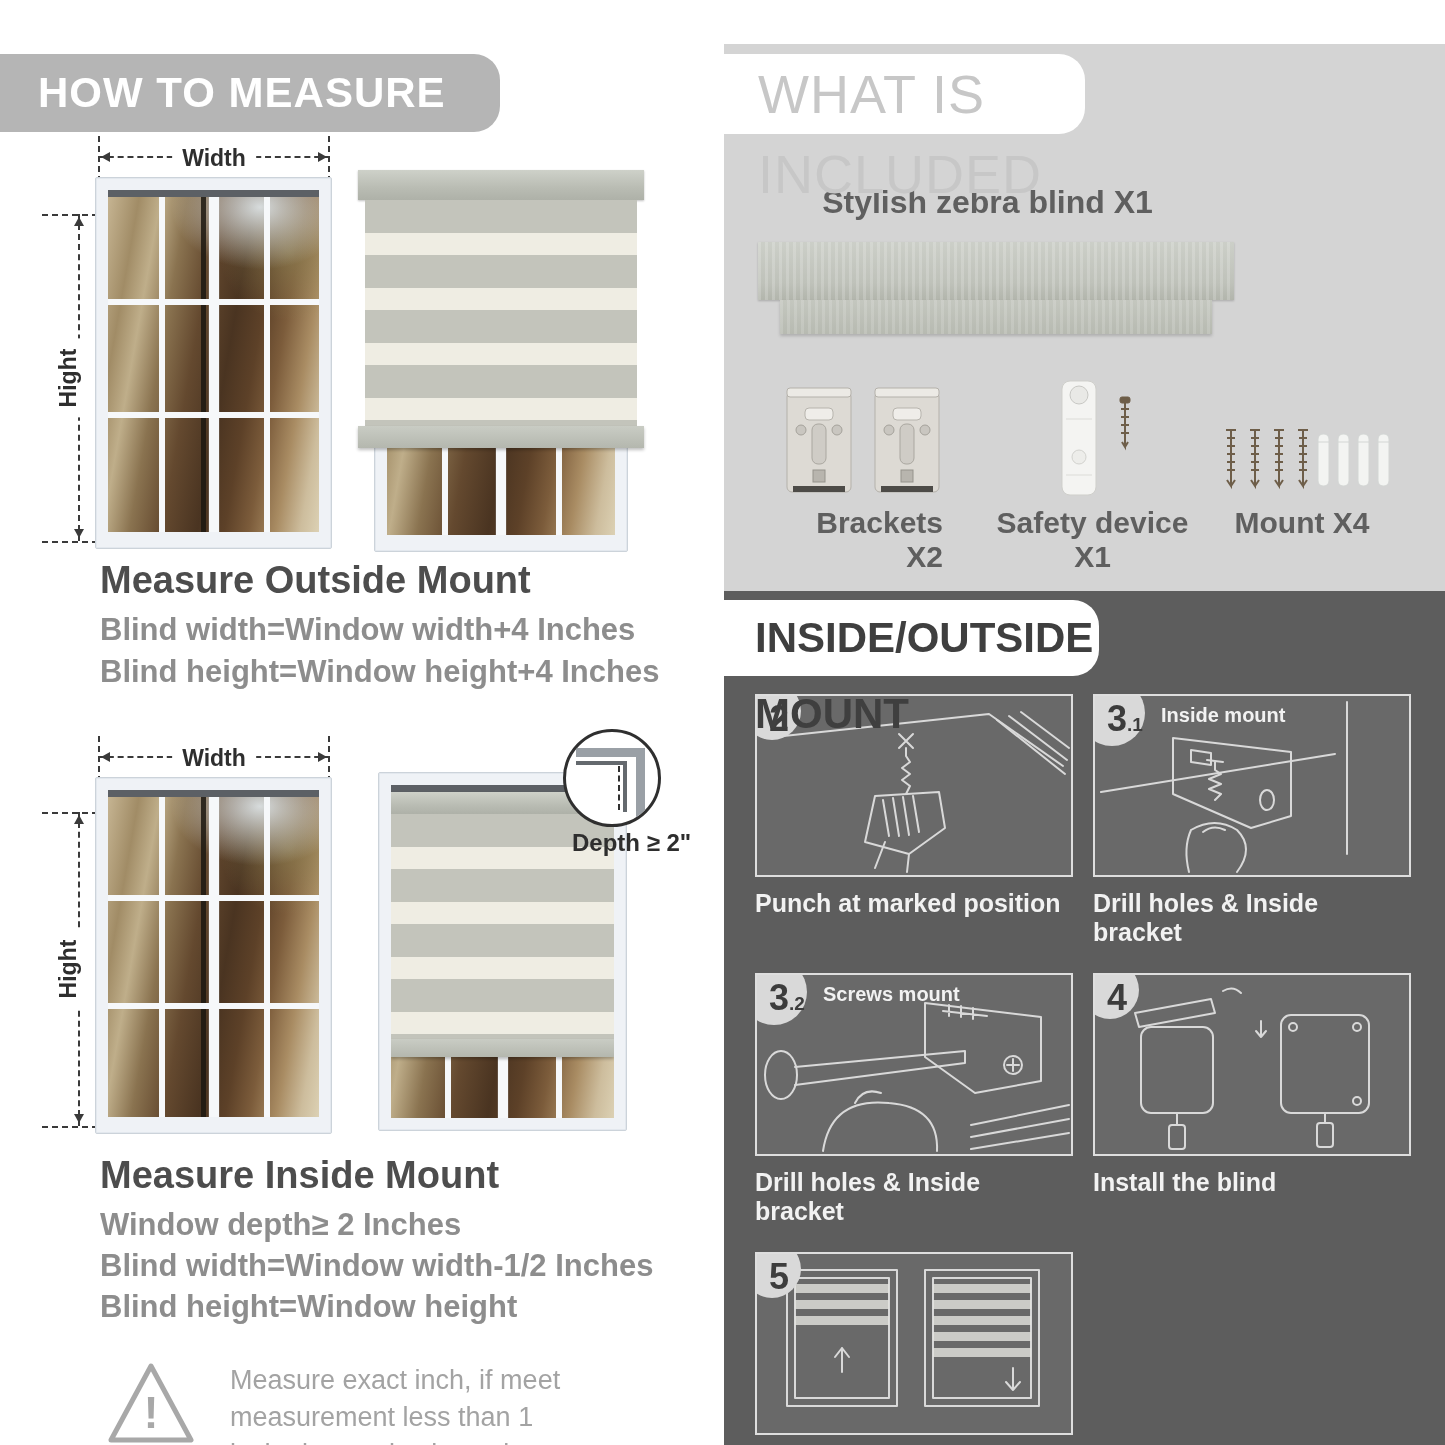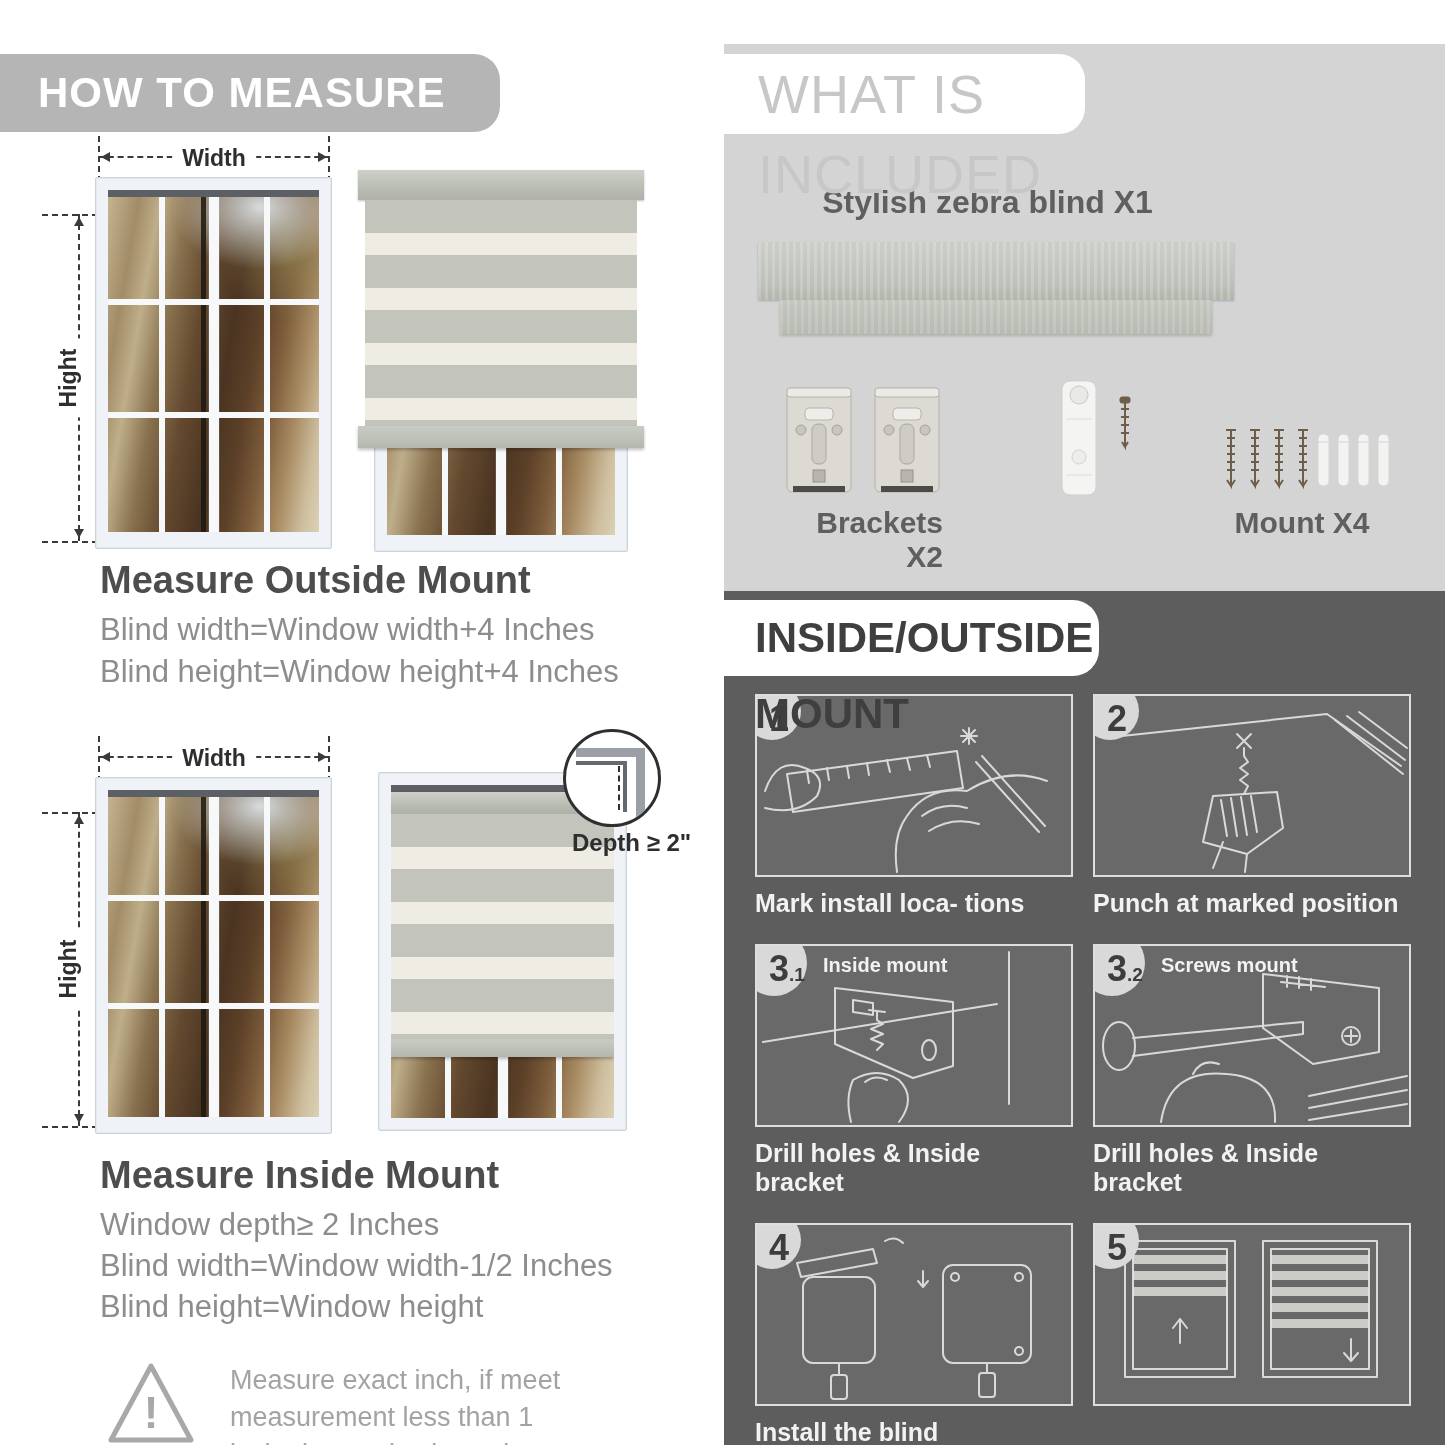--- a/index.html
+++ b/index.html
@@ -37,21 +37,21 @@
   .tickv{position:absolute;width:0;border-left:2px dashed #3a3a3a;}
   .tickh{position:absolute;height:0;border-top:2px dashed #3a3a3a;}
   .varrow{position:absolute;width:0;border-left:2px dashed #3a3a3a;}
   .varrow .av{position:absolute;left:-6px;width:0;height:0;border:5px solid transparent;}
   .varrow .av.t{top:-2px;border-bottom:9px solid #3a3a3a;}
   .varrow .av.b{bottom:-2px;border-top:9px solid #3a3a3a;}
   .varrow .lbl{position:absolute;top:50%;left:-12px;transform:translate(-50%,-50%) rotate(-90deg);
     background:#fff;padding:0 10px;font-size:23px;font-weight:bold;color:#2e2e2e;white-space:nowrap;}
 
   .measure-h{position:absolute;font-size:38px;font-weight:bold;color:#4d4d4d;}
-  .measure-l{position:absolute;font-size:31px;font-weight:normal;color:#8d8d8d;}
+  .measure-l{position:absolute;font-size:31px;font-weight:bold;color:#8d8d8d;}
 
   
   .cassette{position:absolute;left:0;right:0;height:30px;
     background:linear-gradient(#ced1c9,#b9bcb3 60%,#aeb1a8);box-shadow:0 1px 2px rgba(0,0,0,.25);}
   .fabric{position:absolute;background:repeating-linear-gradient(#c3c4bb 0 33px,#efede3 33px 55px);}
   .botrail{position:absolute;left:0;right:0;height:22px;
     background:linear-gradient(#c9ccc4,#b4b7ae);box-shadow:0 2px 3px rgba(0,0,0,.25);}
 
   
   .mag{position:absolute;width:92px;height:92px;border:3px solid #2f2f2f;border-radius:50%;
@@ -277,43 +277,28 @@
     <g fill="#f3f4f2" stroke="#d3d6d4">
       <rect x="100" y="8" width="11" height="52" rx="5"></rect>
       <rect x="120" y="8" width="11" height="52" rx="5"></rect>
       <rect x="140" y="8" width="11" height="52" rx="5"></rect>
       <rect x="160" y="8" width="11" height="52" rx="5"></rect>
       <path d="M100 16 h11 M120 16 h11 M140 16 h11 M160 16 h11" fill="none"></path>
     </g>
   </svg>
 
   <div class="inc-label" style="left:783px;width:160px;text-align:right;">Brackets X2</div>
+  <div class="inc-label" style="left:985px;width:215px;">Safety device X1</div>
   <div class="inc-label" style="left:1222px;width:160px;">Mount X4</div>
 
   <div class="panel-mount"></div>
   <div class="mount-header">INSIDE/OUTSIDE MOUNT</div>
 
   <div class="steps">
 
-    <div class="step-cell">
-      <div class="step-panel">
-        <svg class="art" viewBox="0 0 314 179">
-          <path d="M30,78 L200,55 L206,92 L36,116 Z"></path>
-          <path d="M50,75 l2,12 M70,72 l2,12 M90,70 l2,12 M110,67 l2,12 M130,64 l3,12 M150,62 l3,12 M170,59 l3,12"></path>
-          <path d="M212,32 l0,16 M204,40 l16,0 M206,34 l12,12 M218,34 l-12,12"></path>
-          <path d="M225,60 L288,130 M219,66 L282,136"></path>
-          <path d="M8,95 Q20,60 48,72 Q70,80 60,100 Q40,120 8,112"></path>
-          <path d="M150,120 Q170,90 210,95 Q250,70 290,85 M150,120 Q135,140 140,176 M165,120 Q185,105 210,112 M172,135 Q195,120 222,128"></path>
-        </svg>
-        <div class="badge"></div>
-        <div class="badge-n"><span>1</span><span class="sub"></span></div>
-        <div class="step-title"></div>
-      </div>
-      <div class="step-caption">Mark install loca- tions</div>
-    </div>
 
     <div class="step-cell">
       <div class="step-panel">
         <svg class="art" viewBox="0 0 314 179">
           <path d="M8,42 L232,18 L306,70"></path>
           <path d="M240,24 L308,78 M252,20 L310,64 M264,16 L312,52"></path>
           <path d="M142,38 l14,14 M156,38 l-14,14"></path>
           <path d="M149,52 l0,8 l4,6 l-8,6 l8,6 l-8,6 l8,6 l-4,8"></path>
           <path d="M118,100 L182,96 L188,132 L152,158 L108,146 Z"></path>
           <path d="M126,104 l6,36 M136,102 l6,38 M146,101 l6,38 M156,100 l6,36"></path>

